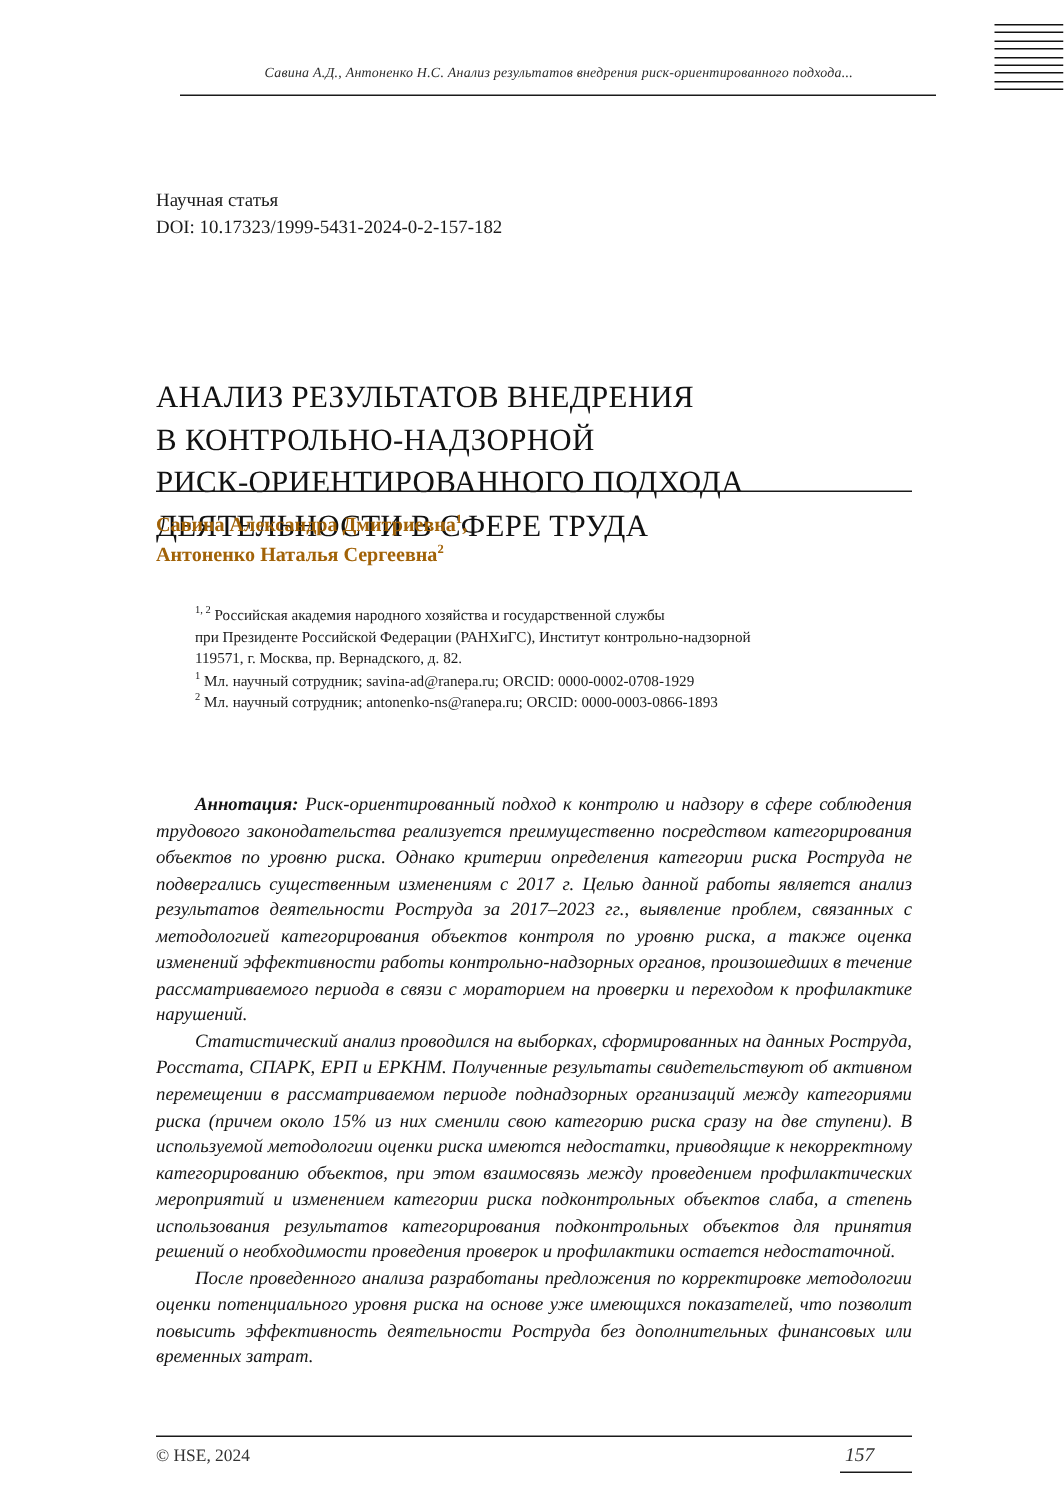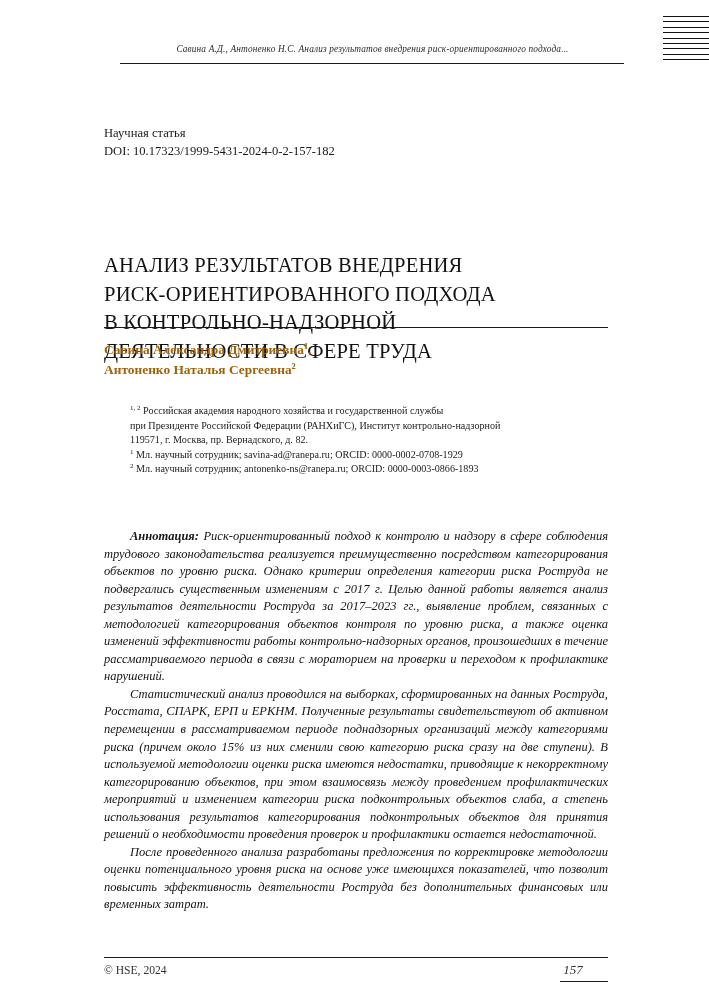--- a/index.html
+++ b/index.html
@@ -219,22 +219,22 @@
     <i></i>
   </div>
 
   <div class="meta">
     <div>Научная статья</div>
     <div>DOI: 10.17323/1999-5431-2024-0-2-157-182</div>
   </div>
 
   <div class="title">
     <div>АНАЛИЗ РЕЗУЛЬТАТОВ ВНЕДРЕНИЯ</div>
+    <div>В КОНТРОЛЬНО-НАДЗОРНОЙ</div>
     <div>РИСК-ОРИЕНТИРОВАННОГО ПОДХОДА</div>
-    <div>В КОНТРОЛЬНО-НАДЗОРНОЙ</div>
     <div>ДЕЯТЕЛЬНОСТИ В СФЕРЕ ТРУДА</div>
   </div>
   <div class="title-rule"></div>
 
   <div class="authors">
     <div><span>Савина Александра Дмитриевна</span><sup>1</sup><span>,</span></div>
     <div><span>Антоненко Наталья Сергеевна</span><sup>2</sup><span></span></div>
   </div>
 
   <div class="affil">

